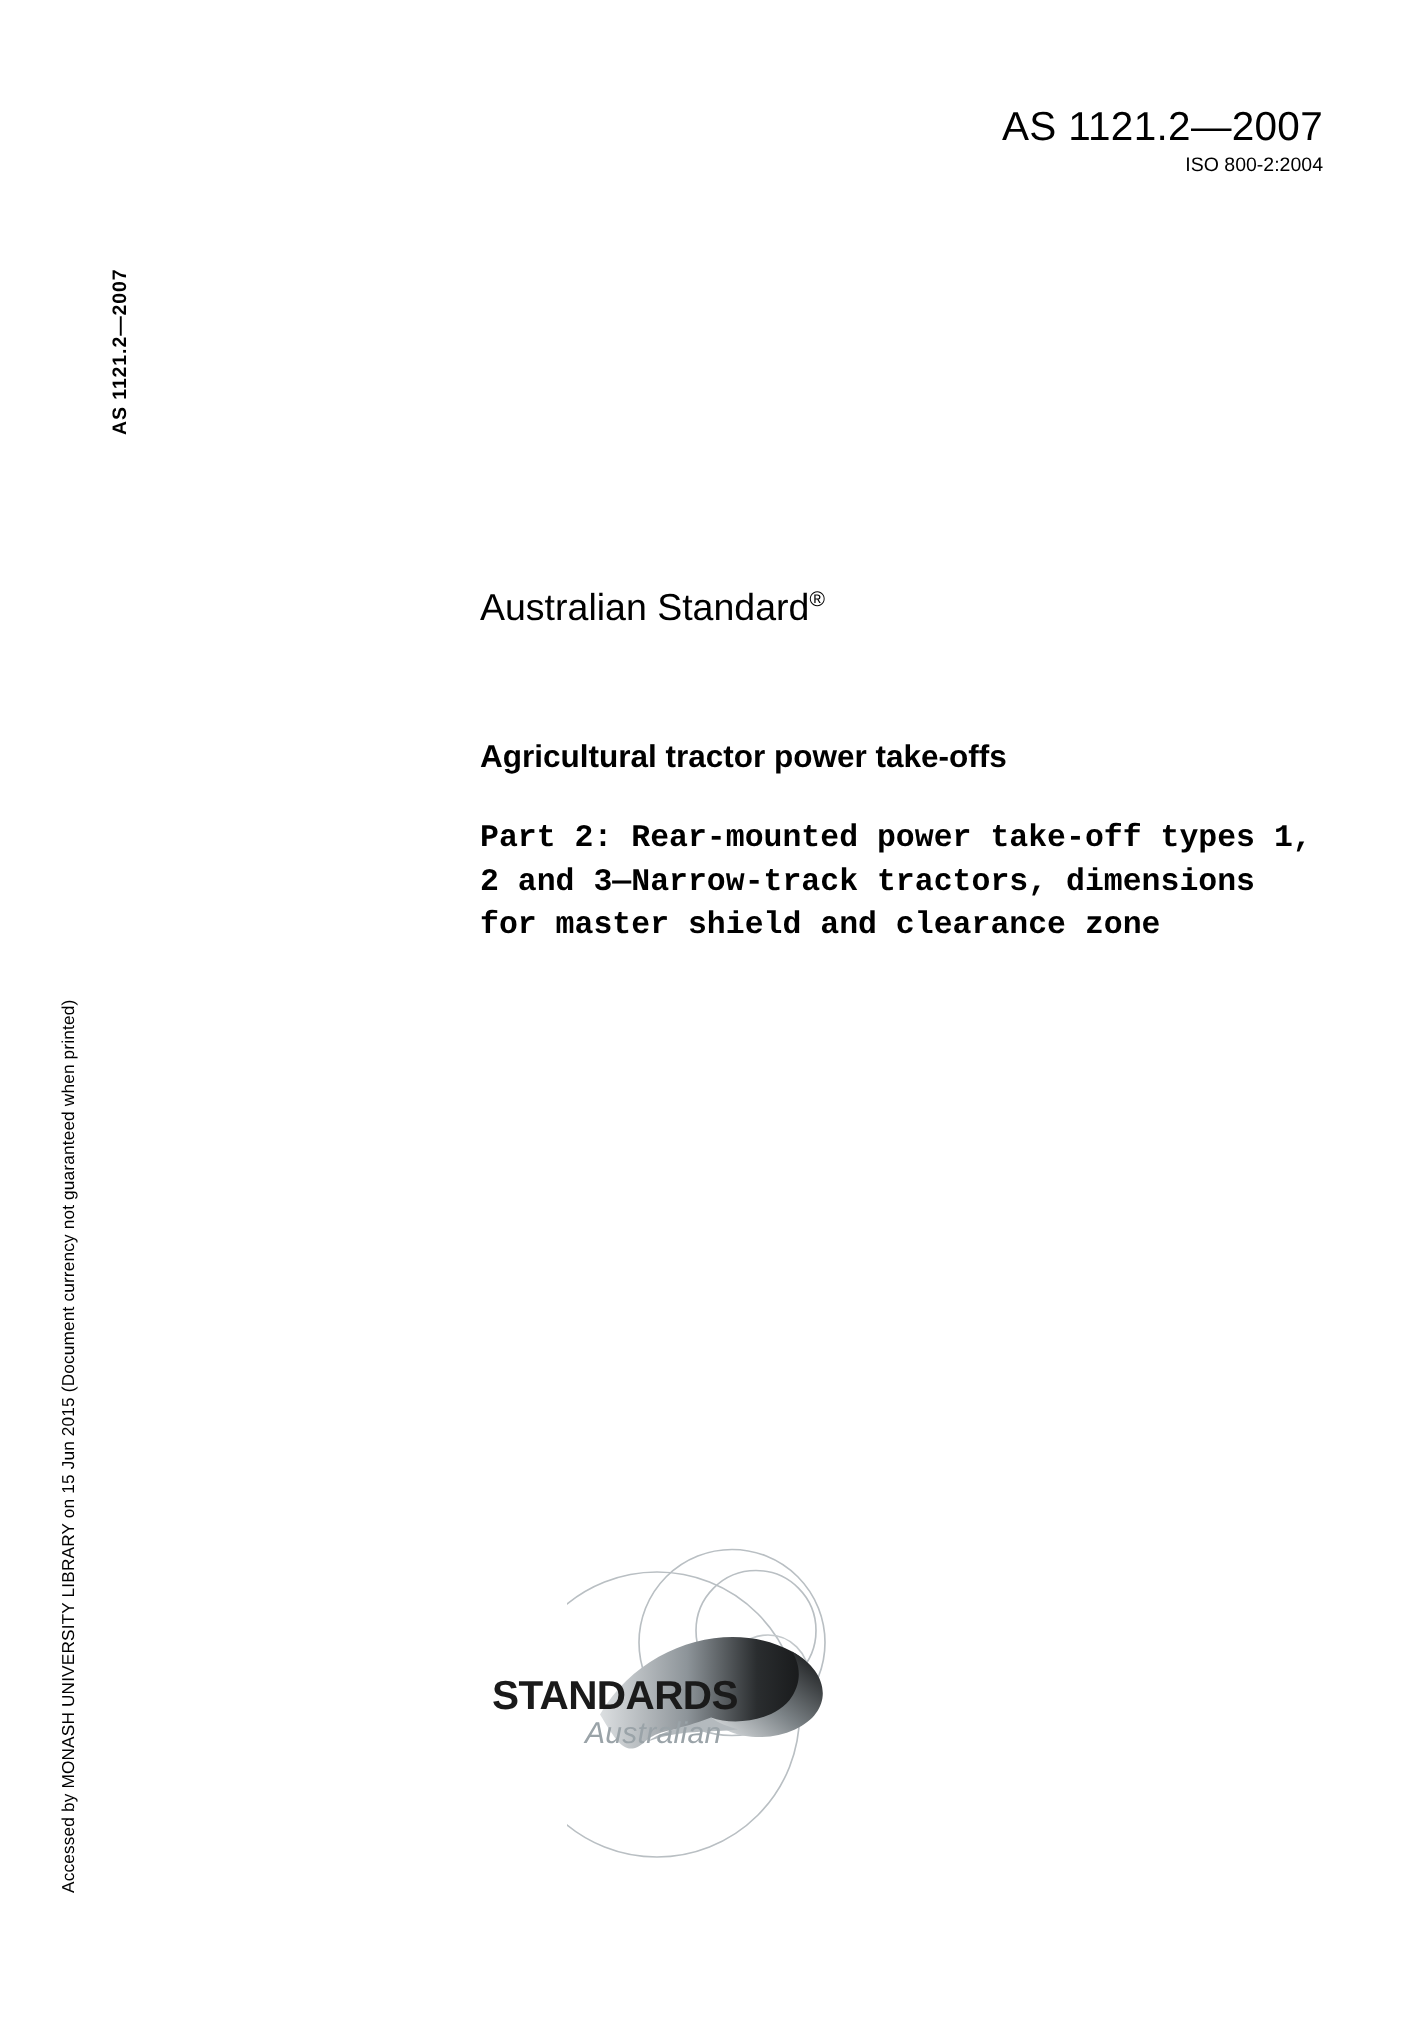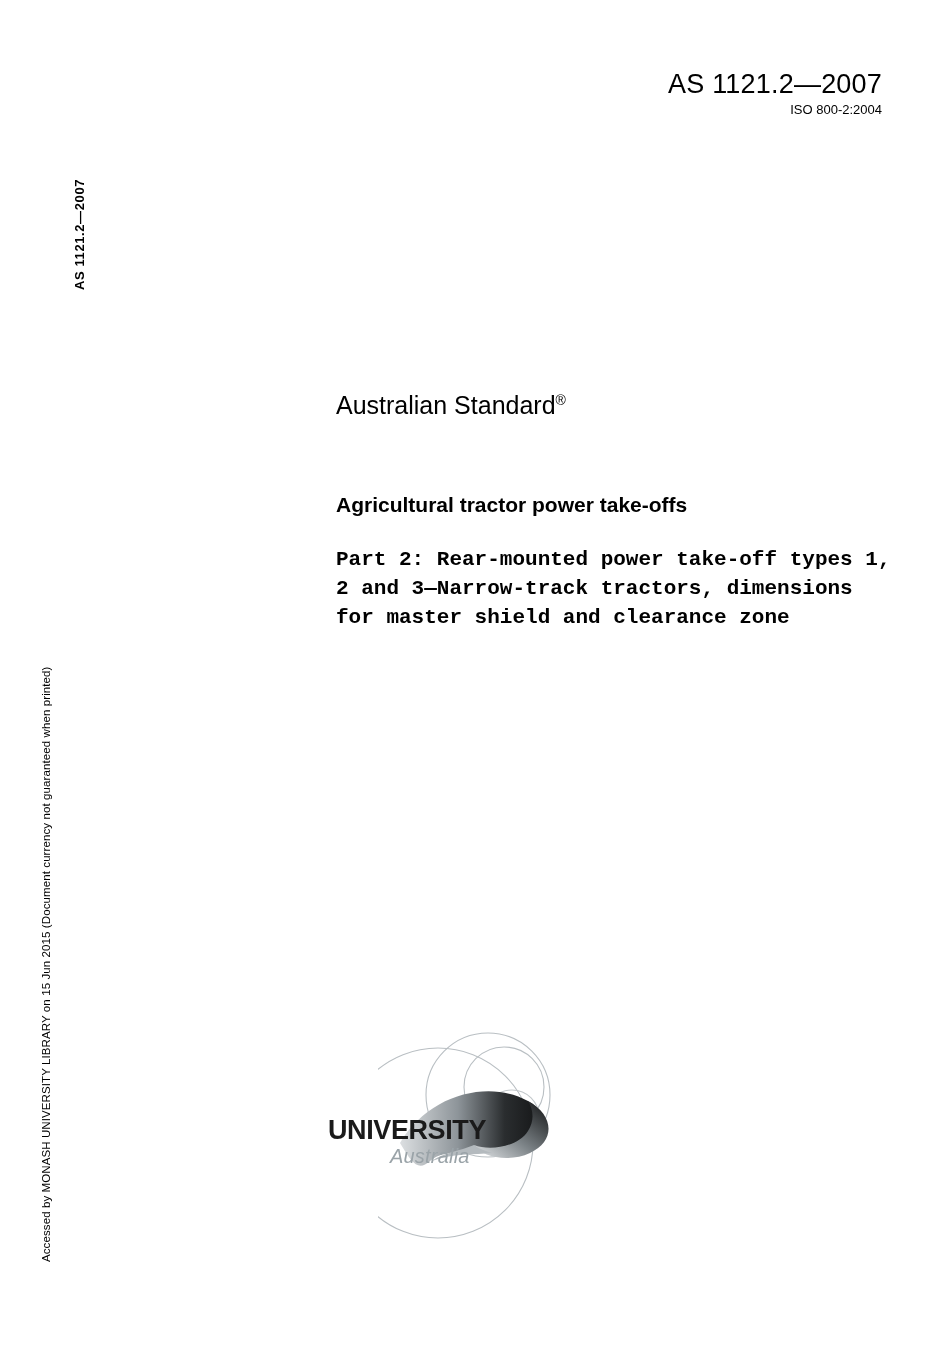--- a/index.html
+++ b/index.html
@@ -59,21 +59,21 @@
     left: 40px;
     top: 1262px;
     font-size: 11.5px;
     letter-spacing: 0.1px;
     color: #000;
   }
 
   
   .title-area {
     position: absolute;
-    left: 336px;
+    left: 320px;
     top: 390px;
     width: 560px;
   }
   .as-title {
     font-size: 25px;
     line-height: 1.2;
     font-weight: normal;
     margin: 0 0 0 0;
     color: #000;
   }
@@ -177,18 +177,18 @@
       <circle cx="60" cy="168" r="95" fill="none" stroke="#b9bfc3" stroke-width="1.1"></circle>
       <circle cx="126" cy="112" r="40" fill="none" stroke="#b9bfc3" stroke-width="1.1"></circle>
       <circle cx="134" cy="142" r="27" fill="none" stroke="#c3c8cb" stroke-width="1.1"></circle>
 
       <path d="M22 168 C 50 120, 110 104, 150 126 C 178 142, 170 170, 140 176 C 108 182, 70 170, 52 186 C 40 197, 34 188, 22 168 Z" fill="url(#swirlGrad)"></path>
       <path d="M150 126 C 176 140, 178 166, 152 178 C 130 188, 104 182, 96 170 C 112 176, 140 172, 150 156 C 157 145, 155 134, 150 126 Z" fill="url(#swirlGrad2)"></path>
       <path d="M96 170 C 82 176, 64 178, 54 186 C 74 178, 96 180, 114 178 C 108 176, 101 174, 96 170 Z" fill="#b4babe"></path>
     </svg>
 
     <div class="logo-wordmark">
-      <div class="logo-standards">UNIVERSITY</div>
-      <div class="logo-australia">Australia</div>
+      <div class="logo-standards">STANDARDS</div>
+      <div class="logo-australia">Australian</div>
     </div>
   </div>
 
 </div>
 
 </body></html>

